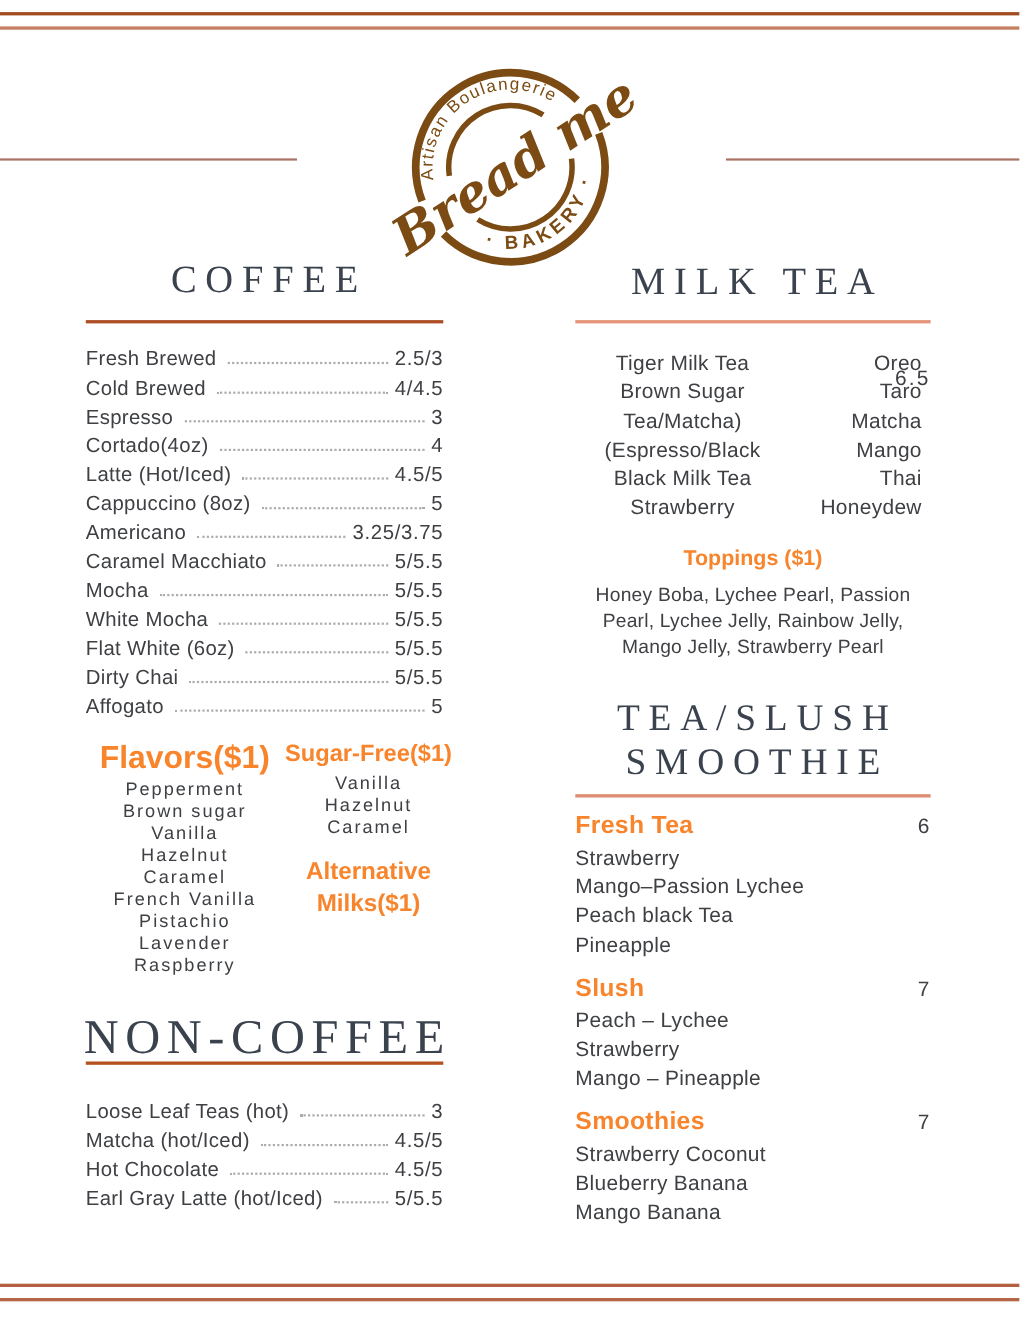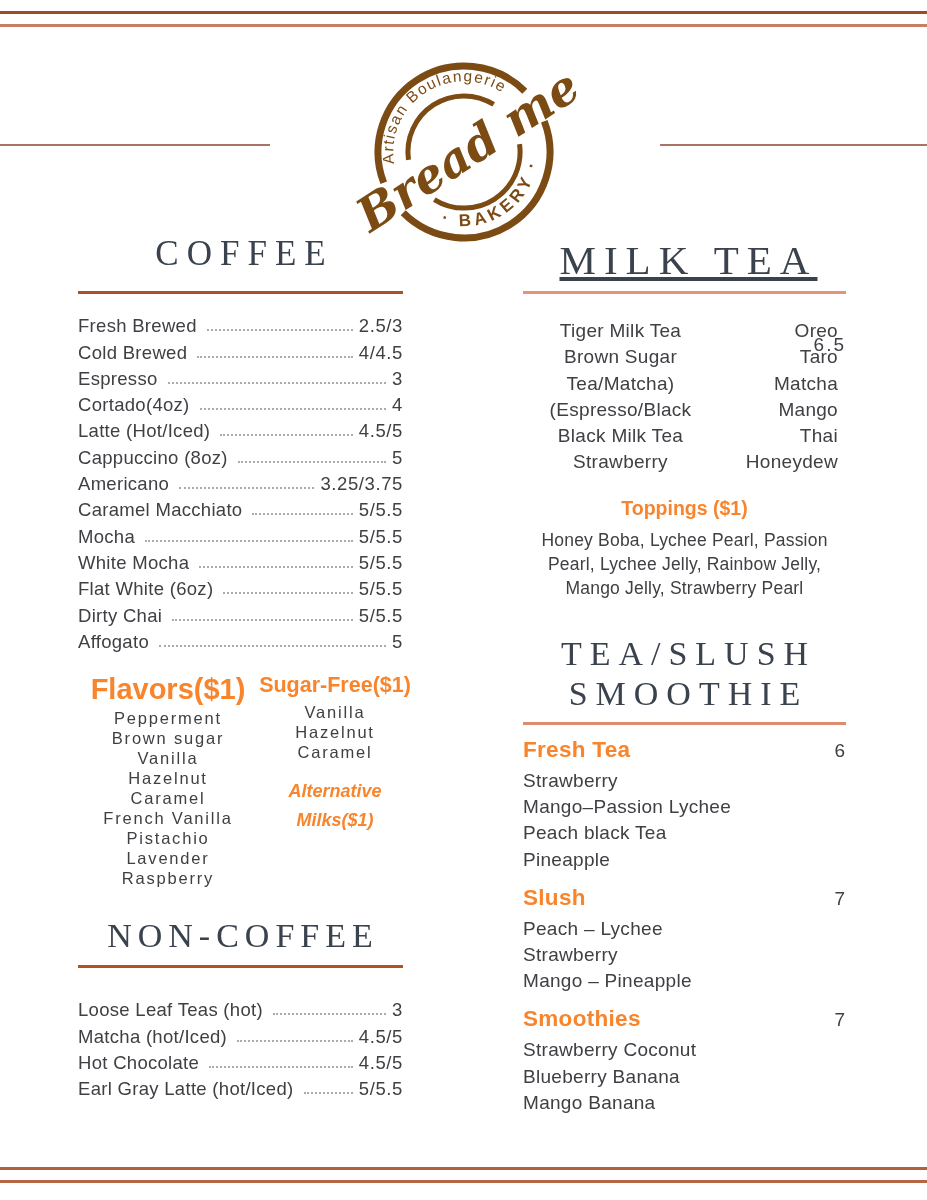--- a/index.html
+++ b/index.html
@@ -169,26 +169,26 @@
       <div class="line">Raspberry</div>
     </div>
 
   <div class="abs orange-head" style="left:256px;width:158px;top:673px;font-size:21.5px;">Sugar-Free($1)</div>
   <div class="line-list" style="left:256px;width:158px;top:702px;">
       <div class="line">Vanilla</div>
       <div class="line">Hazelnut</div>
       <div class="line">Caramel</div>
     </div>
 
-  <div class="abs orange-head" style="left:256px;width:158px;top:777px;font-size:18px;line-height:29px;font-style:italic;">
+  <div class="abs orange-head" style="left:256px;width:158px;top:777px;font-size:22px;line-height:29px;">
     <div>Alternative</div>
     <div>Milks($1)</div>
   </div>
 
-  <div class="abs serif-head" style="left:60px;width:360px;top:917px;font-size:34px;letter-spacing:6px;text-indent:6px;">NON-COFFEE</div>
+  <div class="abs serif-head" style="left:60px;width:360px;top:917px;font-size:44px;letter-spacing:6px;text-indent:6px;">NON-COFFEE</div>
   <div class="divider" style="left:78px;width:325px;top:965px;background:#b4511f;"></div>
   <div class="price-list" style="left:78px;width:325px;top:996px;">
       <div class="price-row">
         <span class="row-label">Loose Leaf Teas (hot)</span>
         <span class="leader"></span>
         <span class="row-price">3</span>
       </div>
       <div class="price-row">
         <span class="row-label">Matcha (hot/Iced)</span>
         <span class="leader"></span>
@@ -199,21 +199,21 @@
         <span class="leader"></span>
         <span class="row-price">4.5/5</span>
       </div>
       <div class="price-row">
         <span class="row-label">Earl Gray Latte (hot/Iced)</span>
         <span class="leader"></span>
         <span class="row-price">5/5.5</span>
       </div>
     </div>
 
-  <div class="abs serif-head" style="left:523px;width:323px;top:236px;font-size:41px;text-decoration:underline;">MILK TEA</div>
+  <div class="abs serif-head" style="left:523px;width:323px;top:236px;font-size:35px;">MILK TEA</div>
   <div class="divider" style="left:523px;width:323px;top:291px;background:#e5947a;"></div>
 
   <div class="abs" style="left:523px;width:323px;top:318px;height:160px;">
     <div class="line-list mt" style="left:0;width:195px;top:0;">
         <div class="line">Tiger Milk Tea</div>
         <div class="line">Brown Sugar</div>
         <div class="line">Tea/Matcha)</div>
         <div class="line">(Espresso/Black</div>
         <div class="line">Black Milk Tea</div>
         <div class="line">Strawberry</div>

